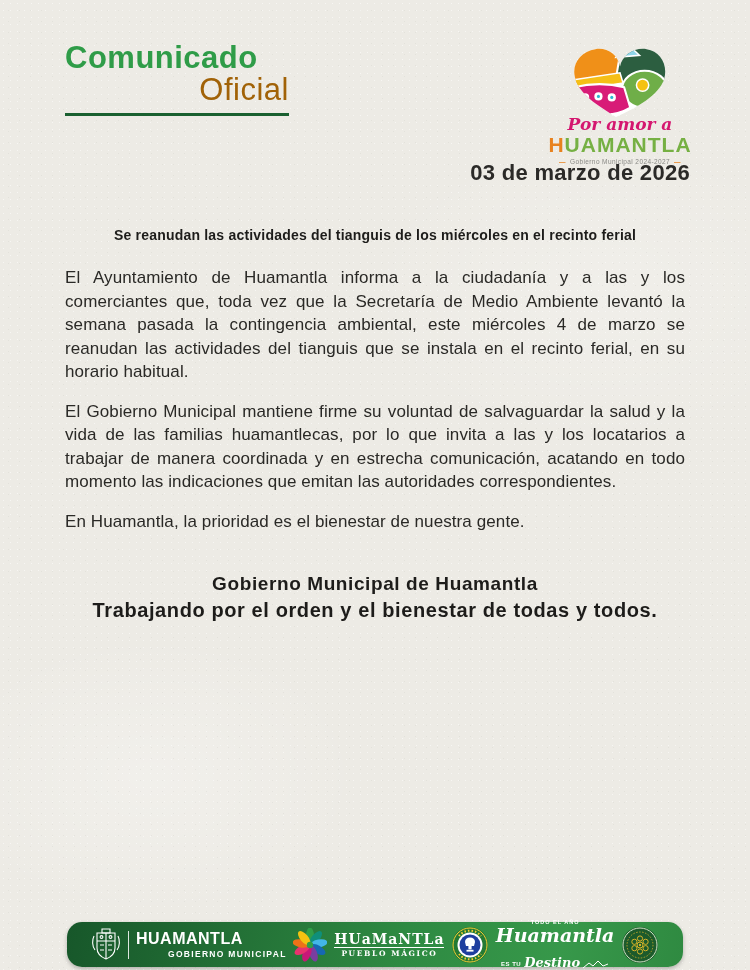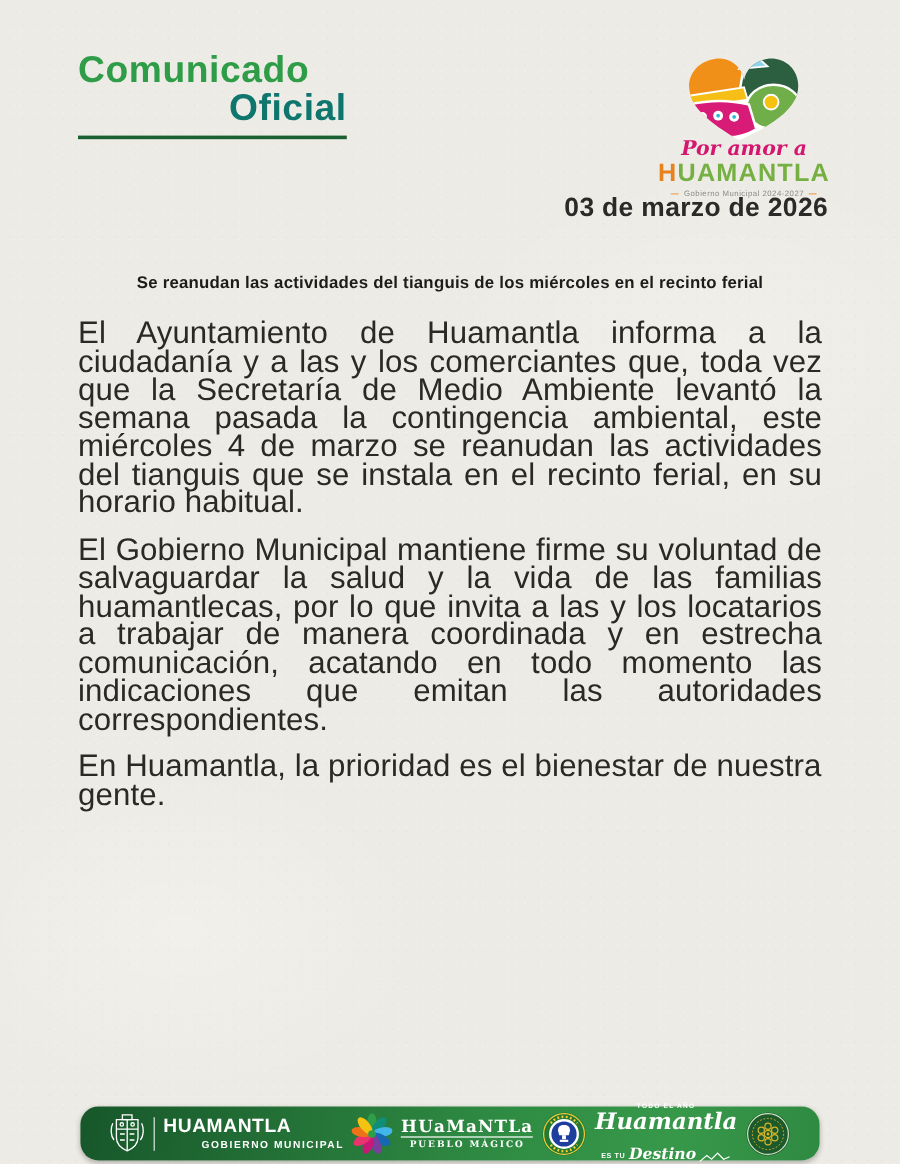--- a/index.html
+++ b/index.html
@@ -19,21 +19,21 @@
     overflow:hidden;
     color:#262522;
   }
 
   
   .masthead { position:absolute; left:65px; top:40px; width:224px; }
   .masthead .line1 {
     font-size:31px; font-weight:800; letter-spacing:.5px; color:#2f9c48;
   }
   .masthead .line2 {
-    font-size:31px; font-weight:700; letter-spacing:.5px; color:#0f766e;
+    font-size:31px; font-weight:400; letter-spacing:.5px; color:#a16207;
     text-align:right; margin-top:-4px;
   }
   .masthead .rule { border-bottom:3px solid #1a6030; margin-top:5px; }
 
   
   .brand { position:absolute; left:540px; top:44px; width:160px; text-align:center; }
   .brand svg.heart { display:block; margin:0 auto; }
   .brand .tagline {
     font-family:"DejaVu Serif", serif; font-style:italic; font-weight:700;
     color:#d4166f; font-size:17px; margin-top:-6px;
@@ -53,21 +53,21 @@
     font-size:22px; font-weight:600; color:#2b2a28; letter-spacing:.3px;
   }
 
   
   .content { position:absolute; left:65px; right:65px; top:223px; }
   .doc-title {
     font-size:14px; font-weight:800; text-align:center; color:#1d1c1a;
     line-height:24px; max-width:636px; margin:0 auto 19px auto; letter-spacing:.2px;
   }
   .content p {
-    font-size:26px; line-height:23.5px; text-align:justify; color:#2a2926;
+    font-size:17px; line-height:23.5px; text-align:justify; color:#2a2926;
     margin-bottom:16px; letter-spacing:.1px;
   }
   .content p.lastline { text-align:left; }
   .closing { margin-top:40px; text-align:center; }
   .closing .c1 { font-size:19px; font-weight:800; letter-spacing:.6px; color:#1d1c1a; }
   .closing .c2 { font-size:20px; font-weight:800; letter-spacing:.6px; color:#1d1c1a; margin-top:4px; }
 
   
   .footerbar {
     position:absolute; left:67px; top:922px; width:616px; height:45px;
@@ -135,20 +135,24 @@
   </div>
 </div>
 
 <div class="dateline">03 de marzo de 2026</div>
 
 <div class="content">
   <div class="doc-title">Se reanudan las actividades del tianguis de los miércoles en el recinto ferial</div>
   <p>El Ayuntamiento de Huamantla informa a la ciudadanía y a las y los comerciantes que, toda vez que la Secretaría de Medio Ambiente levantó la semana pasada la contingencia ambiental, este miércoles 4 de marzo se reanudan las actividades del tianguis que se instala en el recinto ferial, en su horario habitual.</p>
   <p>El Gobierno Municipal mantiene firme su voluntad de salvaguardar la salud y la vida de las familias huamantlecas, por lo que invita a las y los locatarios a trabajar de manera coordinada y en estrecha comunicación, acatando en todo momento las indicaciones que emitan las autoridades correspondientes.</p>
   <p class="lastline">En Huamantla, la prioridad es el bienestar de nuestra gente.</p>
+  <div class="closing">
+    <div class="c1">Gobierno Municipal de Huamantla</div>
+    <div class="c2">Trabajando por el orden y el bienestar de todas y todos.</div>
+  </div>
 </div>
 
 <div class="footerbar">
 
   <div class="fgroup">
     <svg width="30" height="34" viewBox="0 0 30 34" fill="none" stroke="#ffffff" stroke-width="1.1">
       <path d="M6 5 L24 5 L24 20 C24 26 20 29 15 31 C10 29 6 26 6 20 Z"></path>
       <path d="M6 13 L24 13 M15 5 L15 31"></path>
       <path d="M11 1 L19 1 L19 5 L11 5 Z"></path>
       <path d="M3 8 C1 12 1 18 4 22 M27 8 C29 12 29 18 26 22"></path>

